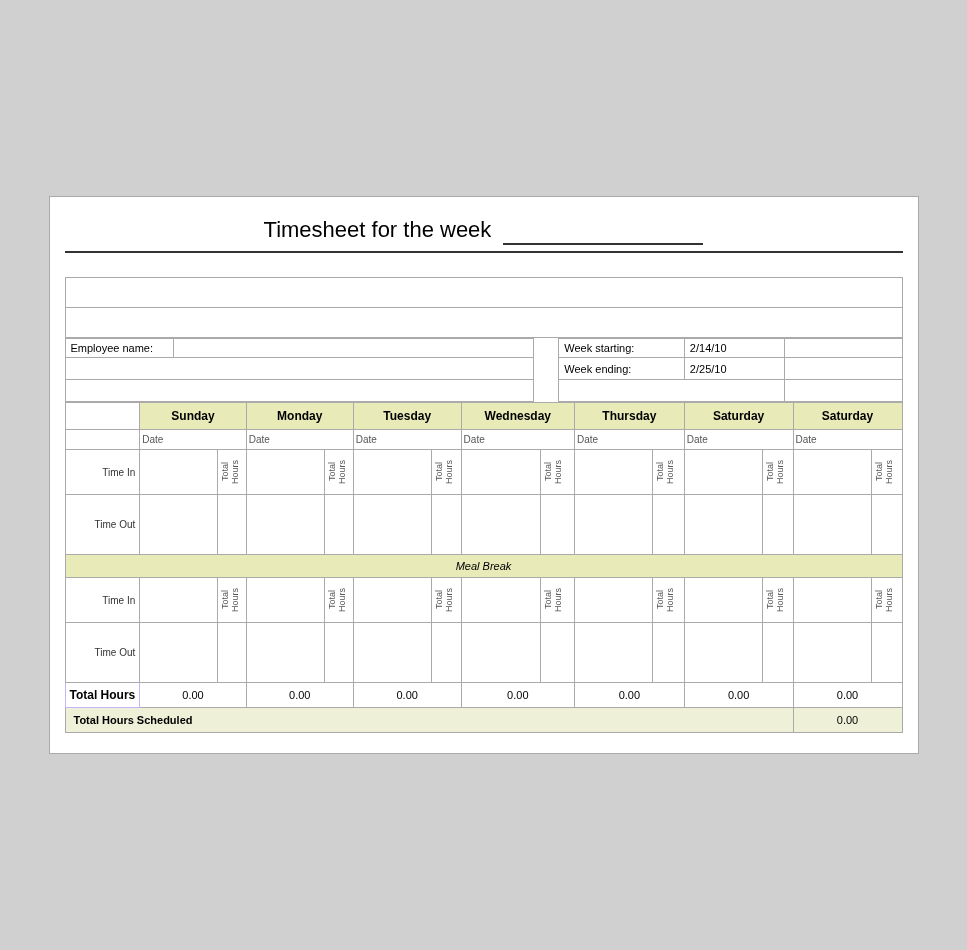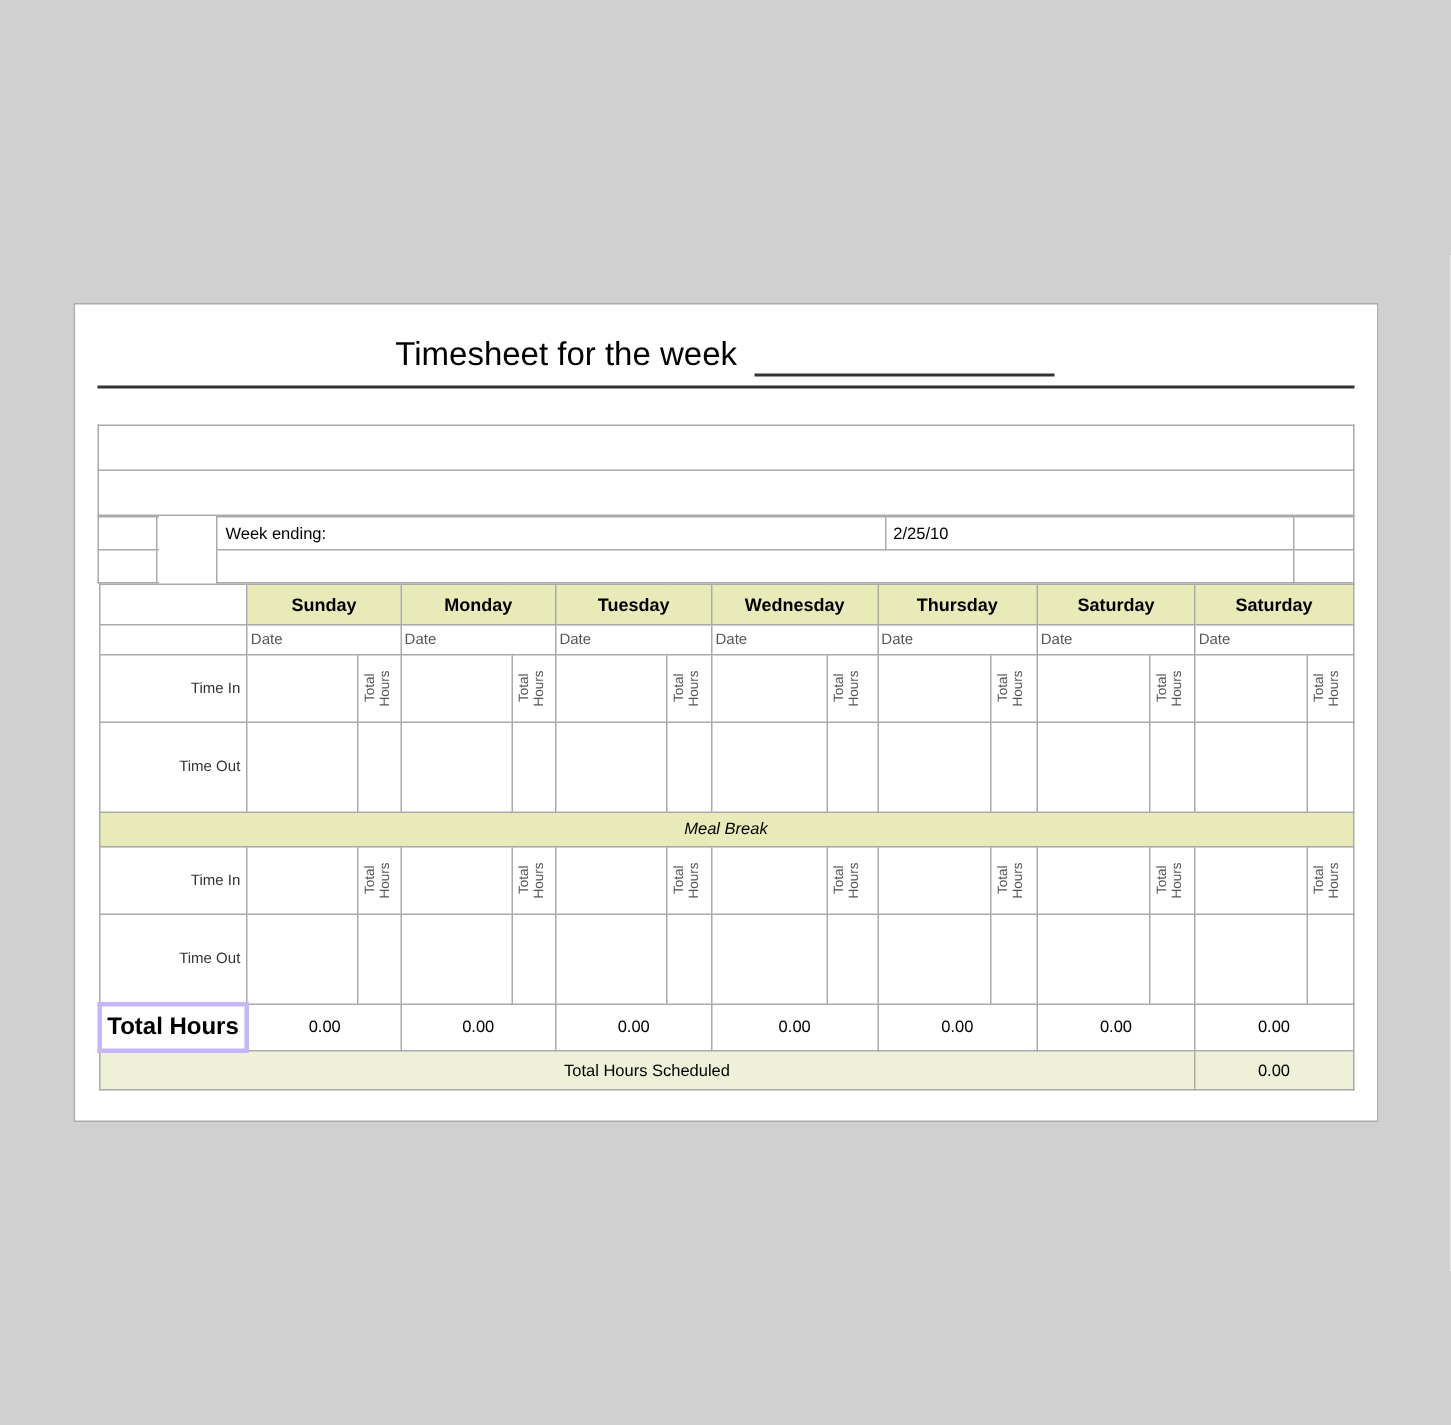--- a/index.html
+++ b/index.html
@@ -110,20 +110,28 @@
       <td style="height:30px; border:1px solid #aaa;" colspan="12"></td>
     </tr>
     <tr>
       <td style="height:30px; border:1px solid #aaa;" colspan="12"></td>
     </tr>
   </tbody>
     </table>
 
   <table style="margin-bottom:0; border-collapse:collapse; width:100%;">
     <tbody>
+        <tr>
+      <td style="border:1px solid #aaa; padding:3px 5px; width:13%; font-size:11px;">Employee name:</td>
+      <td style="border:1px solid #aaa; padding:3px 5px; width:43%;"></td>
+      <td style="border:none; width:3%;"></td>
+      <td style="border:1px solid #aaa; padding:3px 5px; width:15%; font-size:11px;">Week starting:</td>
+      <td style="border:1px solid #aaa; padding:3px 5px; width:12%; font-size:11px;">2/14/10</td>
+      <td style="border:1px solid #aaa; width:14%;"></td>
+    </tr>
     <tr>
       <td style="border:1px solid #aaa; height:22px;" colspan="2"></td>
       <td style="border:none;"></td>
       <td style="border:1px solid #aaa; padding:3px 5px; font-size:11px;">Week ending:</td>
       <td style="border:1px solid #aaa; padding:3px 5px; font-size:11px;">2/25/10</td>
       <td style="border:1px solid #aaa;"></td>
     </tr>
     <tr>
       <td style="border:1px solid #aaa; height:22px;" colspan="2"></td>
       <td style="border:none;"></td>
@@ -273,29 +281,29 @@
       <td style="border:1px solid #aaa;"></td>
       <td class="input-cell"></td>
       <td style="border:1px solid #aaa;"></td>
       <td class="input-cell"></td>
       <td style="border:1px solid #aaa;"></td>
       <td class="input-cell"></td>
       <td style="border:1px solid #aaa;"></td>
     </tr>
 
     <tr>
-      <td class="total-label" style="border:3px solid #c4b5fd; padding:5px 4px; font-weight:bold; font-size:16px; white-space:nowrap;">Total Hours</td>
-      <td colspan="2" style="border:1px solid #aaa; text-align:center; font-size:11px; padding:5px;">0.00</td>
-      <td colspan="2" style="border:1px solid #aaa; text-align:center; font-size:11px; padding:5px;">0.00</td>
-      <td colspan="2" style="border:1px solid #aaa; text-align:center; font-size:11px; padding:5px;">0.00</td>
-      <td colspan="2" style="border:1px solid #aaa; text-align:center; font-size:11px; padding:5px;">0.00</td>
-      <td colspan="2" style="border:1px solid #aaa; text-align:center; font-size:11px; padding:5px;">0.00</td>
-      <td colspan="2" style="border:1px solid #aaa; text-align:center; font-size:11px; padding:5px;">0.00</td>
-      <td colspan="2" style="border:1px solid #aaa; text-align:center; font-size:11px; padding:5px;">0.00</td>
-    </tr>
-
-    <tr>
-      <td colspan="13" style="background:#eef0d8; border:1px solid #aaa; text-align:center; font-weight:normal; font-size:11px; padding:6px 8px;margin-top:36px;">Total Hours Scheduled</td>
+      <td class="total-label" style="border:1px solid #c4b5fd; padding:5px 4px; font-weight:bold; font-size:12px; white-space:nowrap;">Total Hours</td>
+      <td colspan="2" style="border:1px solid #aaa; text-align:center; font-size:11px; padding:5px;">0.00</td>
+      <td colspan="2" style="border:1px solid #aaa; text-align:center; font-size:11px; padding:5px;">0.00</td>
+      <td colspan="2" style="border:1px solid #aaa; text-align:center; font-size:11px; padding:5px;">0.00</td>
+      <td colspan="2" style="border:1px solid #aaa; text-align:center; font-size:11px; padding:5px;">0.00</td>
+      <td colspan="2" style="border:1px solid #aaa; text-align:center; font-size:11px; padding:5px;">0.00</td>
+      <td colspan="2" style="border:1px solid #aaa; text-align:center; font-size:11px; padding:5px;">0.00</td>
+      <td colspan="2" style="border:1px solid #aaa; text-align:center; font-size:11px; padding:5px;">0.00</td>
+    </tr>
+
+    <tr>
+      <td colspan="13" style="background:#eef0d8; border:1px solid #aaa; text-align:left; font-weight:bold; font-size:11px; padding:6px 8px;margin-top:36px;">Total Hours Scheduled</td>
       <td colspan="2" style="background:#eef0d8; border:1px solid #aaa; text-align:center; font-size:11px; padding:6px;">0.00</td>
     </tr>
   </tbody>
     </table>
 </div>
 
 </body></html>

